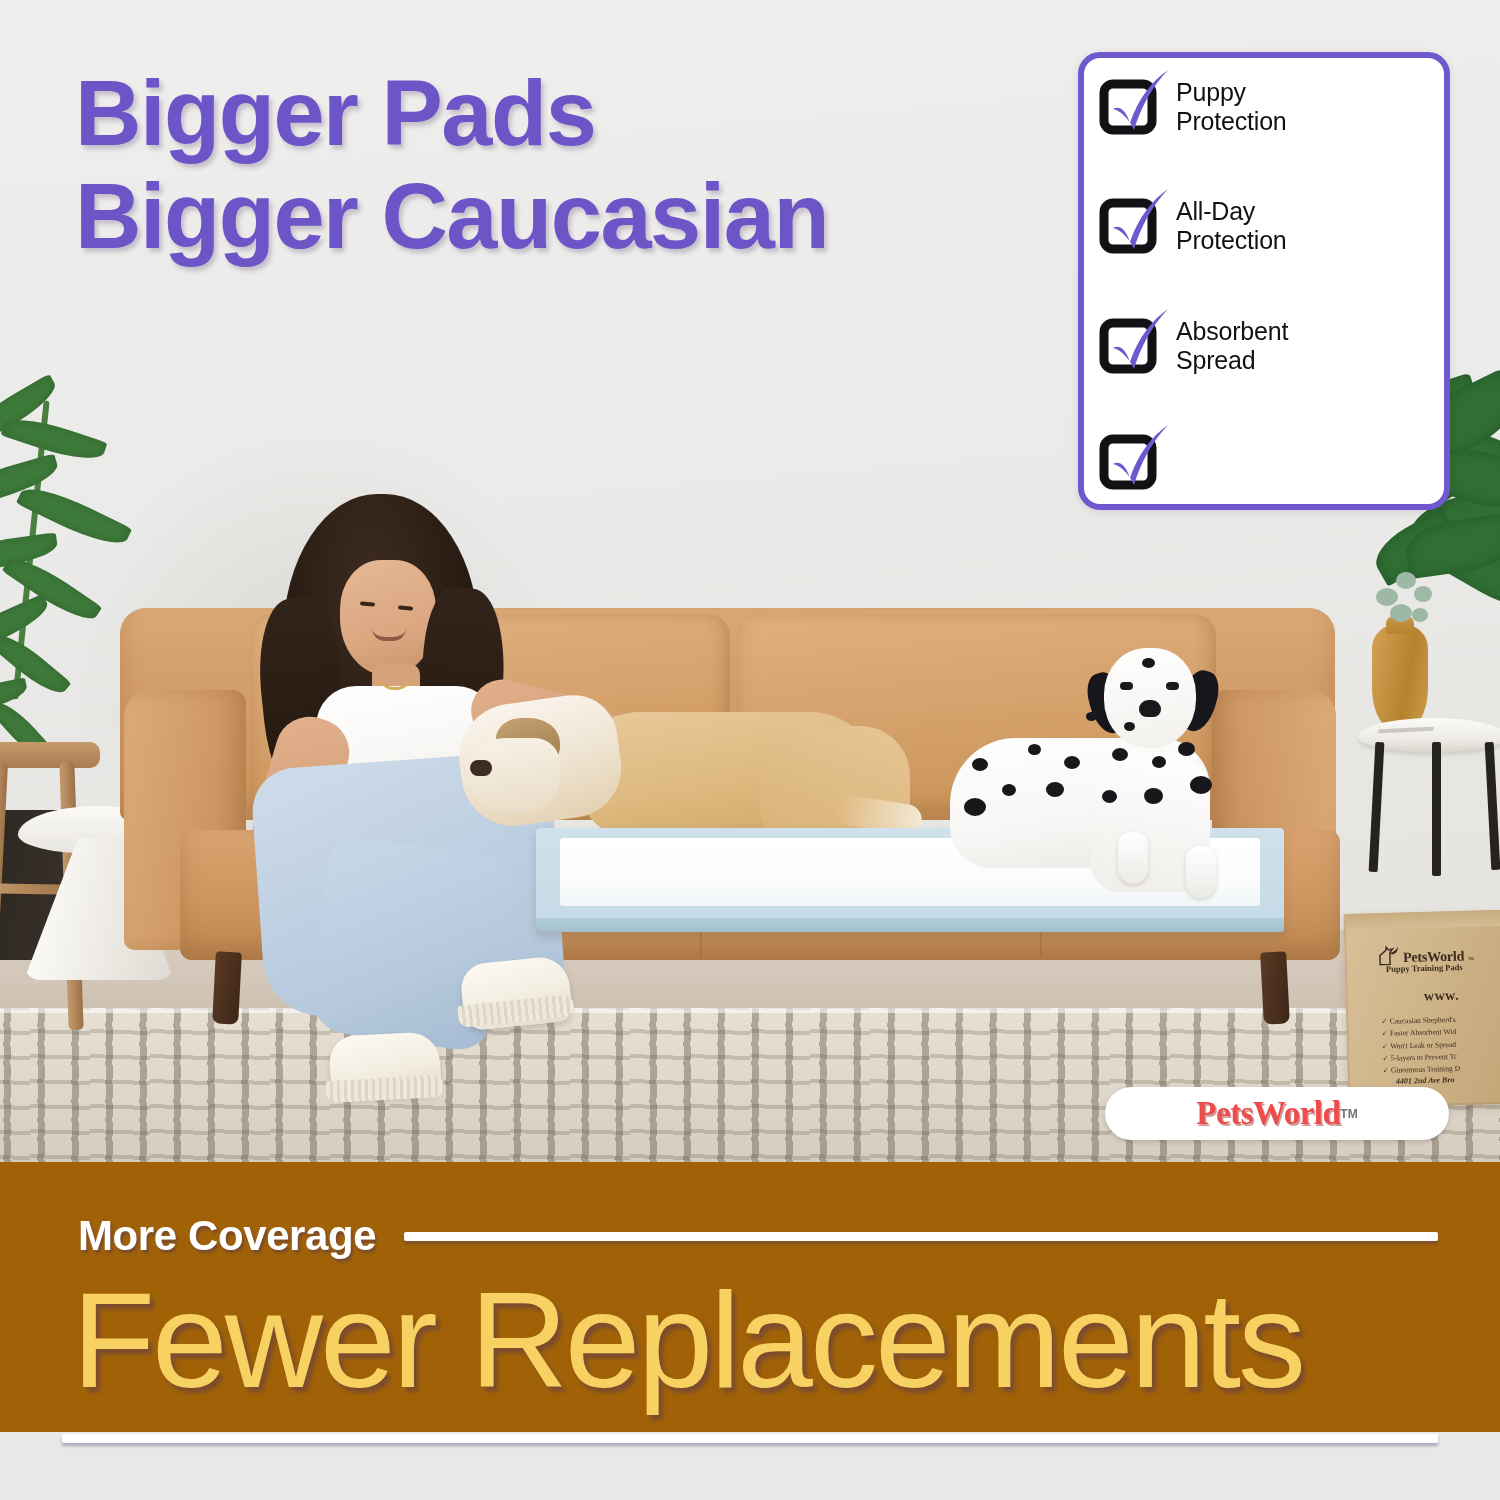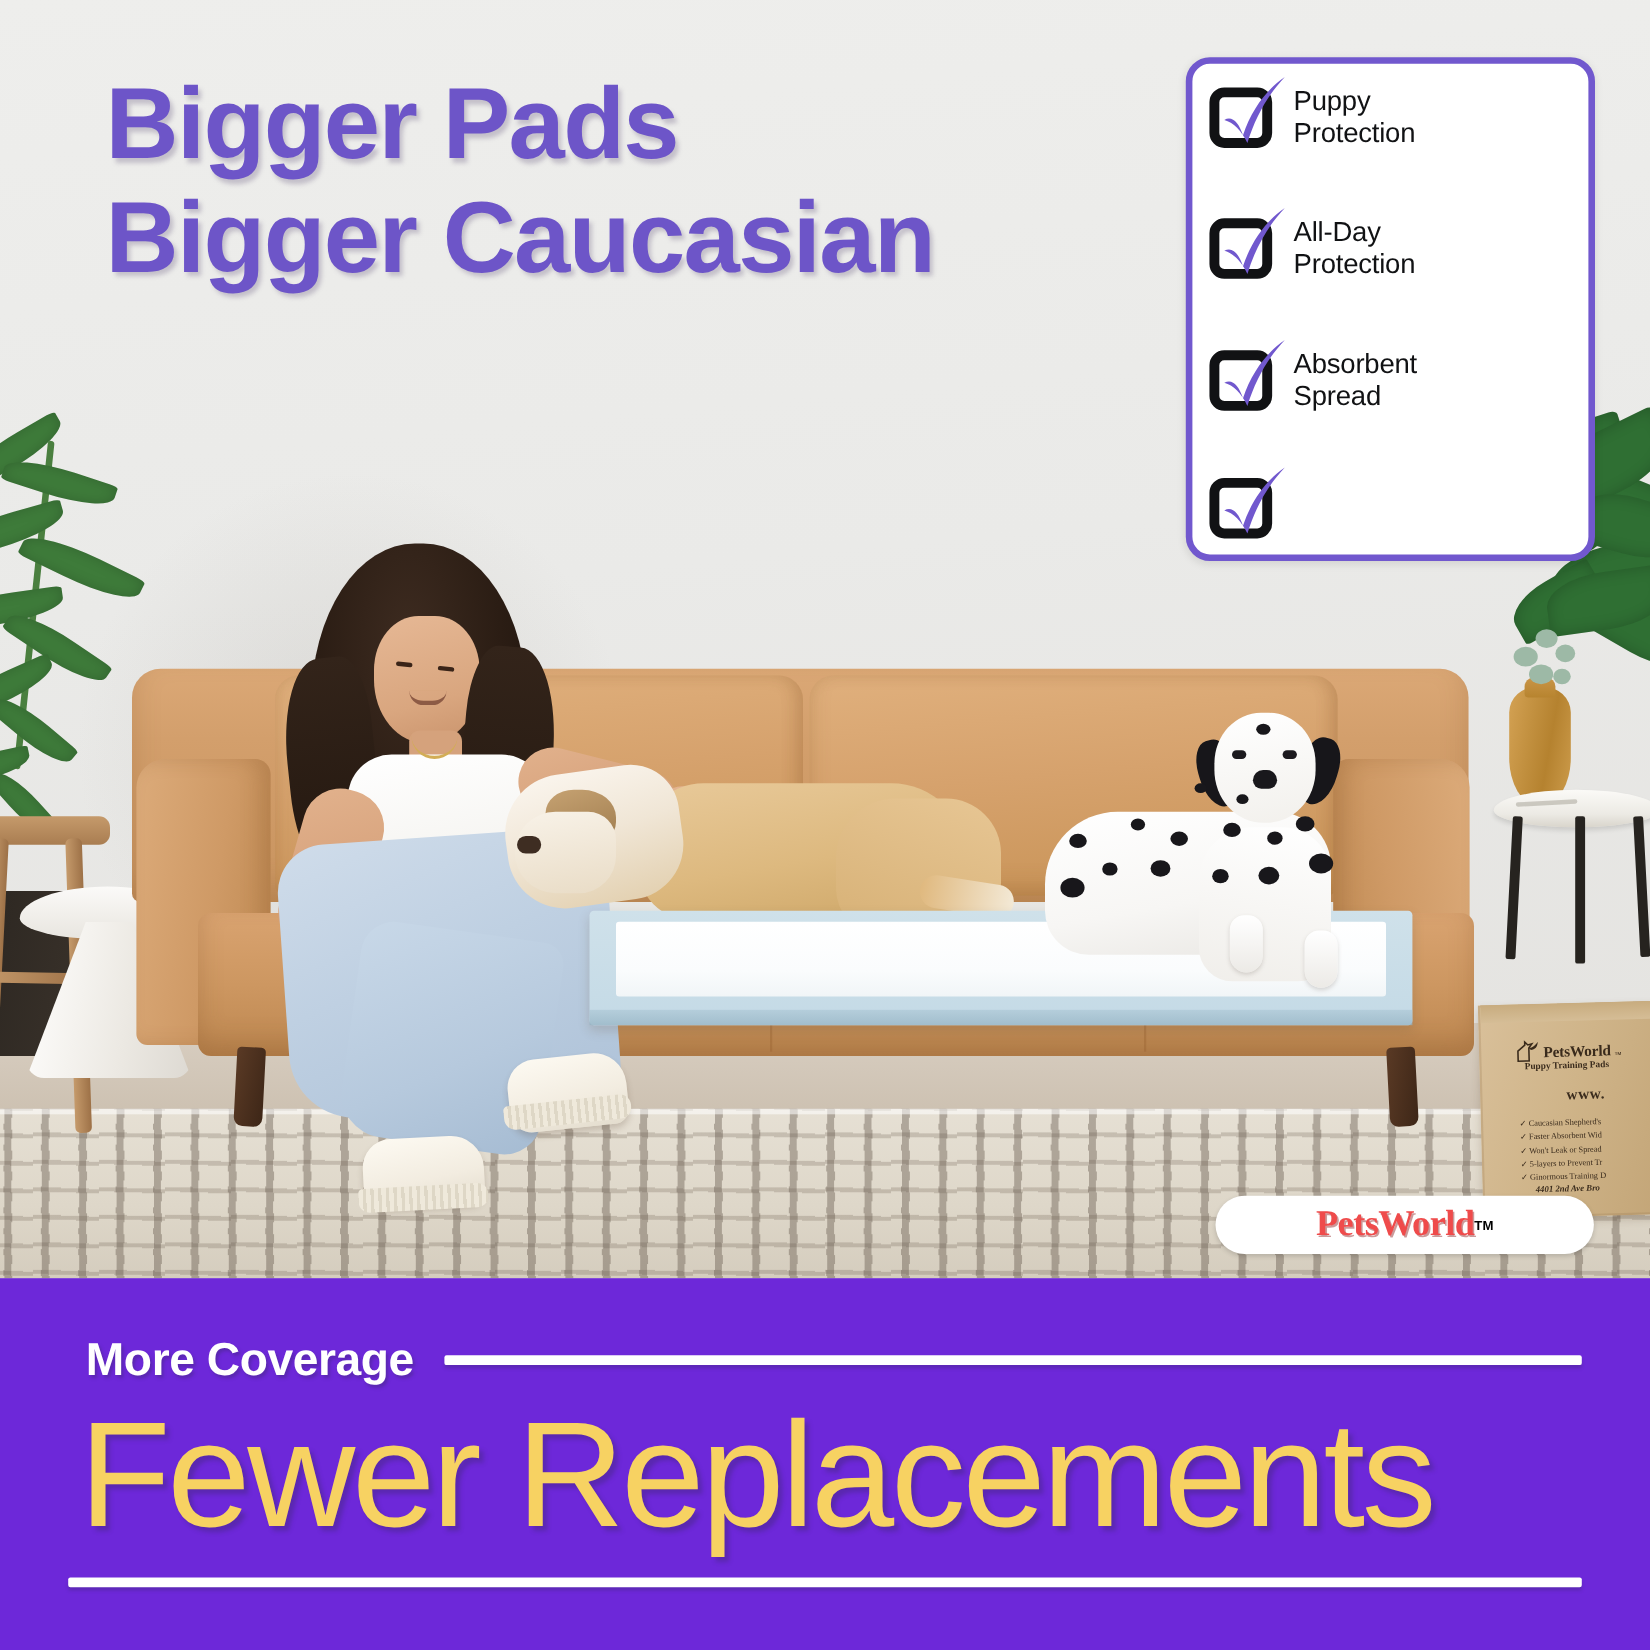--- a/index.html
+++ b/index.html
@@ -195,21 +195,21 @@
      font-weight:bold; font-size:8.5px; color:#3b2c1d; transform:rotate(-1.5deg); }
   .box-www { position:absolute; left:1424px; top:988px; font-family:"Liberation Serif", serif;
      font-weight:bold; font-size:14px; color:#3b2c1d; transform:rotate(-1.5deg); letter-spacing:.5px; }
   .box-list { position:absolute; left:1382px; top:1014px; width:140px;
      font-family:"Liberation Serif", serif; font-size:7.6px; color:#3b2c1d;
      transform:rotate(-1.5deg); line-height:1.62; white-space:nowrap; overflow:hidden; }
   .box-addr { position:absolute; left:1396px; top:1076px; font-family:"Liberation Serif", serif;
      font-style:italic; font-weight:bold; font-size:8px; color:#3b2c1d; transform:rotate(-1.5deg); }
 
   
-  .headline { position:absolute; left:96px; top:62px; z-index:30; }
+  .headline { position:absolute; left:75px; top:62px; z-index:30; }
   .headline .hl {
      font-size:92px; font-weight:bold; color:#6d55c8; line-height:1.12;
      letter-spacing:-1.5px; text-shadow:3px 4px 4px rgba(120,110,140,.35);
      white-space:nowrap; }
 
   
   .card { position:absolute; left:1078px; top:52px; width:372px; height:458px; z-index:30;
      background:#ffffff; border:6px solid #7158ce; border-radius:22px;
      padding:20px 16px 16px 18px; display:flex; flex-direction:column;
      justify-content:space-between; box-shadow:0 2px 8px rgba(0,0,0,.10); }
@@ -218,26 +218,26 @@
   .cbox svg { position:absolute; left:-2px; top:-14px; width:72px; height:70px; overflow:visible; }
   .clabel { font-size:25px; line-height:1.16; color:#111214; font-weight:400; letter-spacing:-.2px; }
 
   
   .logo { position:absolute; left:1105px; top:1087px; width:344px; height:53px; z-index:30;
      background:#ffffff; border-radius:27px; display:flex; align-items:center;
      justify-content:center; box-shadow:0 2px 5px rgba(0,0,0,.16); }
   .logo-txt { font-family:"Liberation Serif", serif; font-weight:bold; font-size:33px;
      color:#ef4b4b; letter-spacing:-.5px;
      text-shadow:1.5px 1.5px 0 rgba(140,30,30,.45); }
-  .logo-tm { font-family:"Liberation Sans", sans-serif; font-size:12px; color:#000000;
+  .logo-tm { font-family:"Liberation Sans", sans-serif; font-size:12px; color:#737373;
      vertical-align:super; font-weight:bold; }
 
   
-  .banner { position:absolute; left:0; top:1162px; width:1500px; height:338px;
-     background:#6d28d9; z-index:30; }
+  .banner { position:absolute; left:0; top:1162px; width:1500px; height:270px;
+     background:#a16207; z-index:30; }
   .ban-top { position:absolute; left:78px; top:50px; right:62px;
      display:flex; align-items:center; gap:28px; }
   .ban-small { font-size:42px; font-weight:bold; color:#ffffff; white-space:nowrap;
      text-shadow:2px 3px 3px rgba(60,40,110,.40); letter-spacing:-.4px; }
   .ban-rule { flex:1; height:9px; background:#ffffff; border-radius:2px;
      box-shadow:0 3px 3px rgba(60,40,110,.32); }
   .ban-big { position:absolute; left:72px; top:110px; font-size:136px; font-weight:normal;
      color:#f7d262; letter-spacing:-3px; line-height:1; white-space:nowrap;
      text-shadow:4px 5px 4px rgba(60,40,110,.38); }
   .ban-rule2 { position:absolute; left:62px; top:272px; width:1376px; height:9px;

